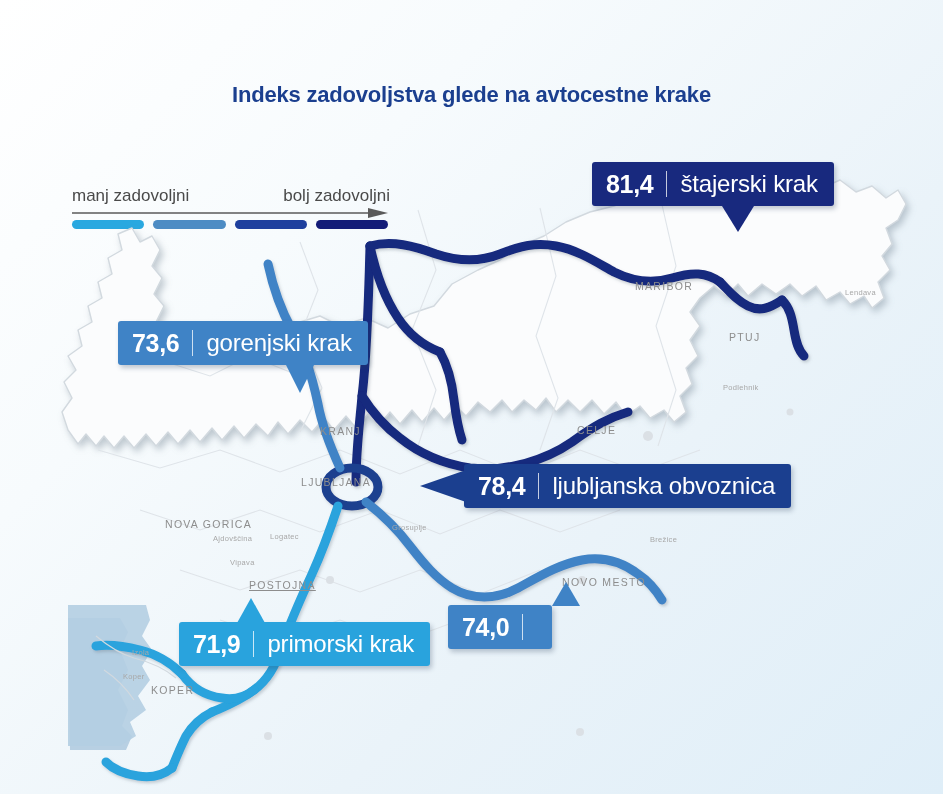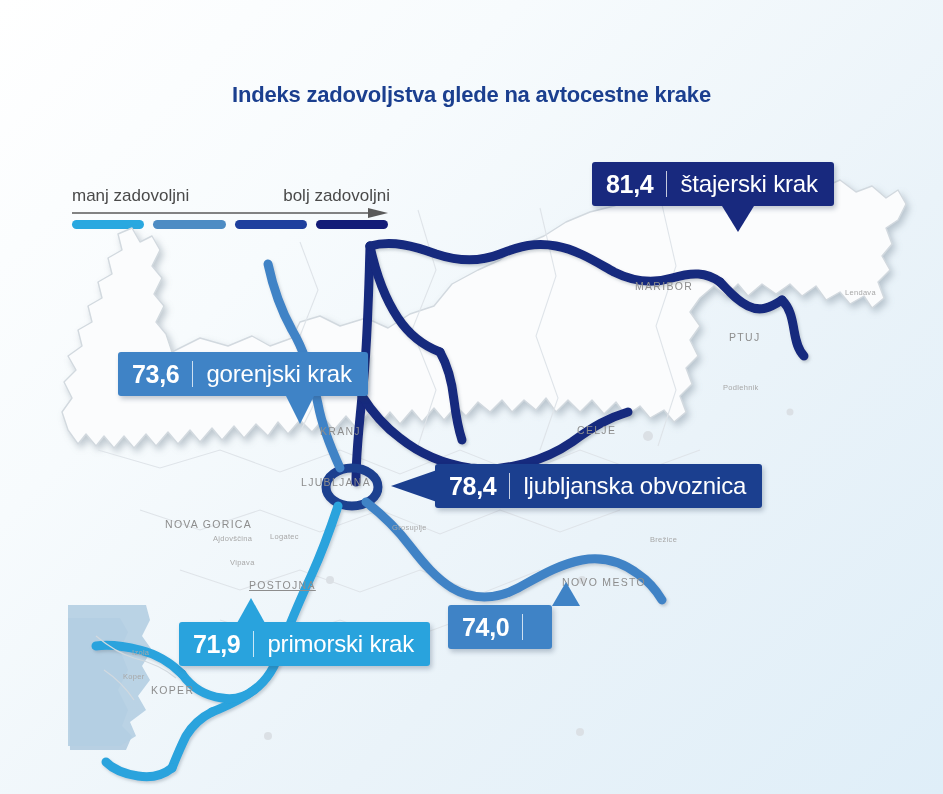--- a/index.html
+++ b/index.html
@@ -55,28 +55,28 @@
   
   .tail{position:absolute;width:0;height:0;}
 
   #co-stajerski{left:568px;top:162px;margin-left:24px;}
   #co-stajerski .tail{
     left:130px;top:44px;
     border-left:16px solid transparent;border-right:16px solid transparent;
     border-top:26px solid #18297e;
   }
 
-  #co-gorenjski{left:118px;top:352px;}
+  #co-gorenjski{left:118px;top:321px;}
   #co-gorenjski .tail{
     left:168px;top:44px;
     border-left:14px solid transparent;border-right:14px solid transparent;
     border-top:28px solid #3f83c6;
   }
 
-  #co-ljubljanska{left:435px;top:464px;}
+  #co-ljubljanska{left:464px;top:464px;}
   #co-ljubljanska .tail{
     left:-44px;top:6px;
     border-top:16px solid transparent;border-bottom:16px solid transparent;
     border-right:46px solid #1b3f8f;
   }
 
   #co-primorski{left:179px;top:622px;}
   #co-primorski .tail{
     left:58px;top:-24px;
     border-left:14px solid transparent;border-right:14px solid transparent;

